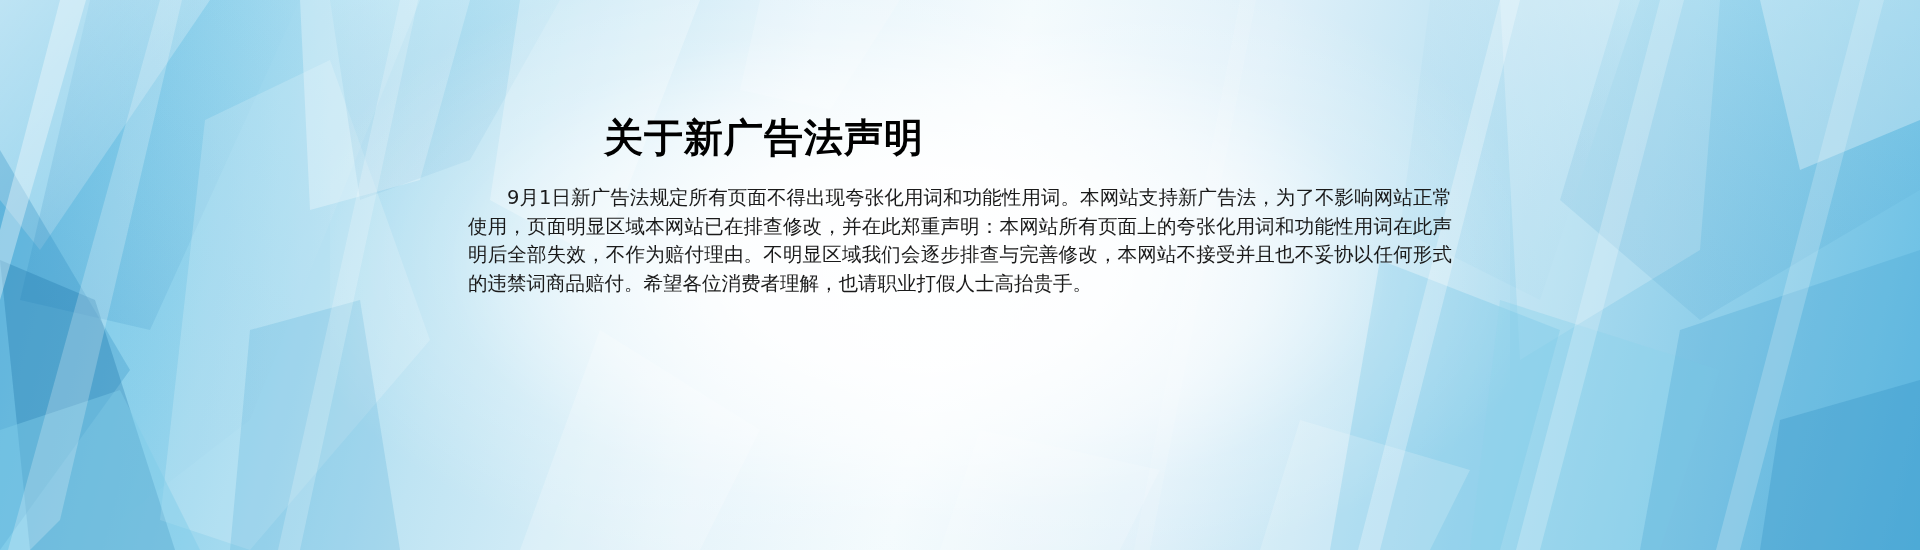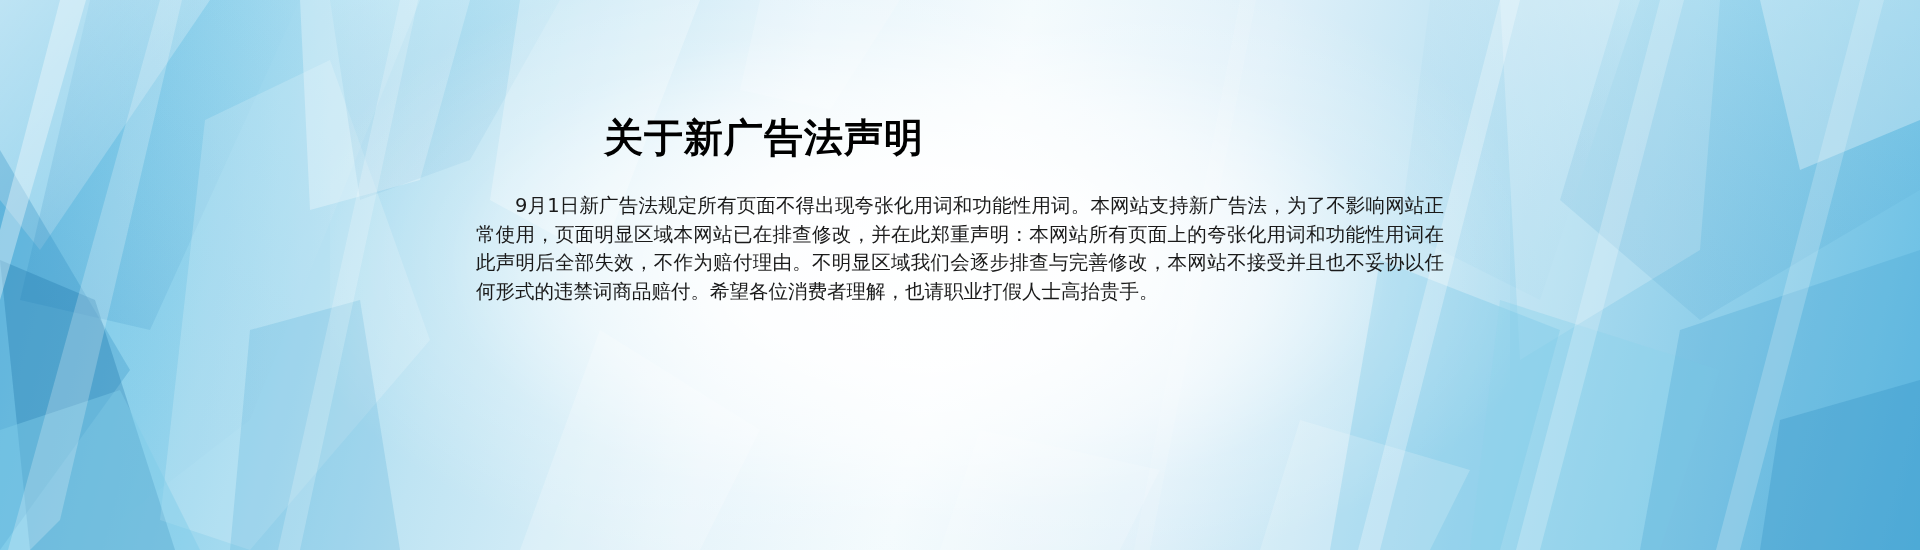--- a/index.html
+++ b/index.html
@@ -80,21 +80,21 @@
     position: absolute;
     left: 460px;
     top: 176px;
     width: 1000px;
     color: #1a1a1a;
     font-size: 19.5px;
     line-height: 28.6px;
   }
 
   .para {
-    margin: 16px;
+    margin: 8px;
     text-align: justify;
     text-justify: inter-ideograph;
   }
   .para.indent {
     text-indent: 2em;
   }
   .para + .para {
     margin-top: 0px;
   }
 </style>

